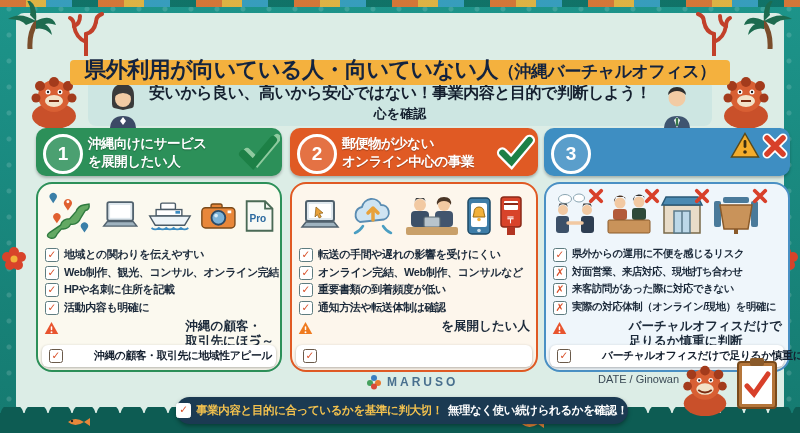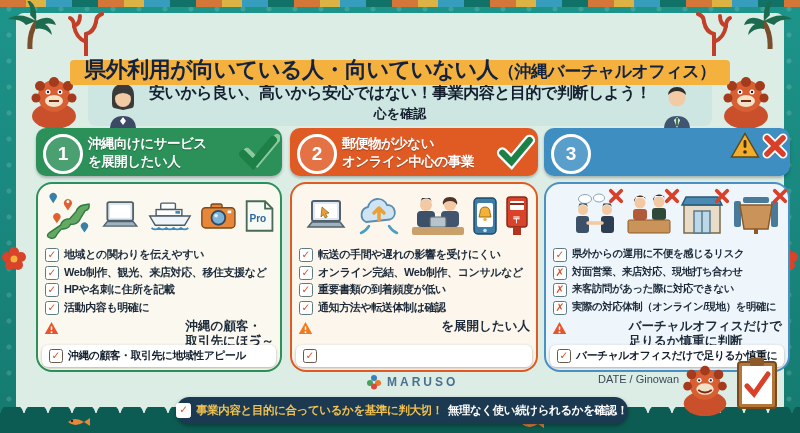--- a/index.html
+++ b/index.html
@@ -35,36 +35,36 @@
   .c1 .hdr{background:#2c9059}.c2 .hdr{background:#e05a24}.c3 .hdr{background:#3e8ec2}
   .num{position:absolute;left:7px;top:6px;width:34px;height:34px;border:3px solid #fff;border-radius:50%;
     background:rgba(255,255,255,.15);color:#fff;font-size:19px;font-weight:800;display:flex;align-items:center;justify-content:center;}
   .hl{position:absolute;left:52px;top:7px;color:#fff;font-weight:800;font-size:13.5px;line-height:1.3;
     text-shadow:0 1px 1px rgba(0,0,0,.3);white-space:nowrap;letter-spacing:-0.5px;}
   .verdict{position:absolute;right:2px;top:4px;display:flex;gap:2px;align-items:center;}
   .panel{position:absolute;left:0;right:0;top:54px;bottom:0;border-radius:16px;border:2.5px solid;padding:3px 6px 26px;box-sizing:border-box;}
   .c1 .panel{background:#fbf9ef;border-color:#2c9059}
   .c2 .panel{background:#fdf6ec;border-color:#e05a24}
   .c3 .panel{background:#eff6fb;border-color:#4a90c4}
-  .illus{height:58px;display:flex;align-items:center;justify-content:flex-end;gap:6px;}
+  .illus{height:58px;display:flex;align-items:center;justify-content:flex-start;gap:6px;}
   .scene{position:relative;display:inline-block;}
   .xmk{position:absolute;top:-6px;right:-7px;}
   .checklist{list-style:none;margin:2px 0 0;padding:0 1px;}
   .check-item{display:flex;align-items:flex-start;gap:5px;margin-bottom:2.5px;}
   .cbox{flex:none;width:12px;height:12px;margin-top:1px;border:1.5px solid #5e7c80;background:#fff;border-radius:2.5px;
     color:#d8502a;font-size:10.5px;font-weight:900;line-height:11px;text-align:center;}
   .itxt{font-size:11px;font-weight:800;color:#1c2a3a;white-space:nowrap;letter-spacing:-0.4px;}
   .c3 .itxt{font-size:10.4px;}
   .warn{display:flex;justify-content:space-between;gap:22px;margin-top:4px;}
   .warn svg{flex:none;margin-top:2px;}
   .warn-text{font-size:12.5px;font-weight:800;color:#1c2a3a;line-height:1.25;white-space:nowrap;}
   .band{position:absolute;left:4px;right:4px;bottom:3px;height:22px;background:#fff;border-radius:6px;
     display:flex;align-items:center;gap:5px;padding:0 7px;box-shadow:0 1px 3px rgba(0,0,0,.3);}
   .band .cbox{margin-top:0;border-color:#6a5a4a;}
-  .btxt{font-size:10.8px;font-weight:800;color:#141f2e;white-space:nowrap;letter-spacing:-0.4px;}
+  .btxt{font-size:10.8px;font-weight:800;color:#141f2e;white-space:nowrap;letter-spacing:-0.4px;margin-left:26px;}
   .c2 .btxt{font-size:10.2px;}
 
   
   .footer{position:absolute;left:176px;top:397px;width:452px;height:27px;background:#1b3a52;border-radius:14px;z-index:6;
     display:flex;align-items:center;justify-content:center;gap:5px;box-shadow:0 2px 4px rgba(0,0,0,.35);}
   .footer .cbox{margin-top:0;width:13px;height:13px;border-color:#fff;}
   .f-gold{color:#f2c14e;font-size:11.5px;font-weight:800;white-space:nowrap;letter-spacing:-0.4px;font-family:Liberation Mono, monospace;}
   .f-white{color:#ffffff;font-size:11.5px;font-weight:800;white-space:nowrap;letter-spacing:-0.4px;}
   .logo{position:absolute;left:366px;top:374px;display:flex;align-items:center;gap:5px;z-index:5;}
   .logo-text{font-size:12px;font-weight:800;color:#49708e;letter-spacing:3px;}
@@ -251,21 +251,21 @@
             <text x="7" y="25" font-size="11" font-weight="bold" fill="#2c6aa0">Pro</text>
           </svg>
       </div>
       <ul class="checklist">
         <li class="check-item">
             <span class="cbox">✓</span>
             <span class="itxt">地域との関わりを伝えやすい</span>
           </li>
         <li class="check-item">
             <span class="cbox">✓</span>
-            <span class="itxt">Web制作、観光、来店対応、移住支援など</span>
+            <span class="itxt">Web制作、観光、コンサル、オンライン完結</span>
           </li>
         <li class="check-item">
             <span class="cbox">✓</span>
             <span class="itxt">HPや名刺に住所を記載</span>
           </li>
         <li class="check-item">
             <span class="cbox">✓</span>
             <span class="itxt">活動内容も明確に</span>
           </li>
       </ul>

